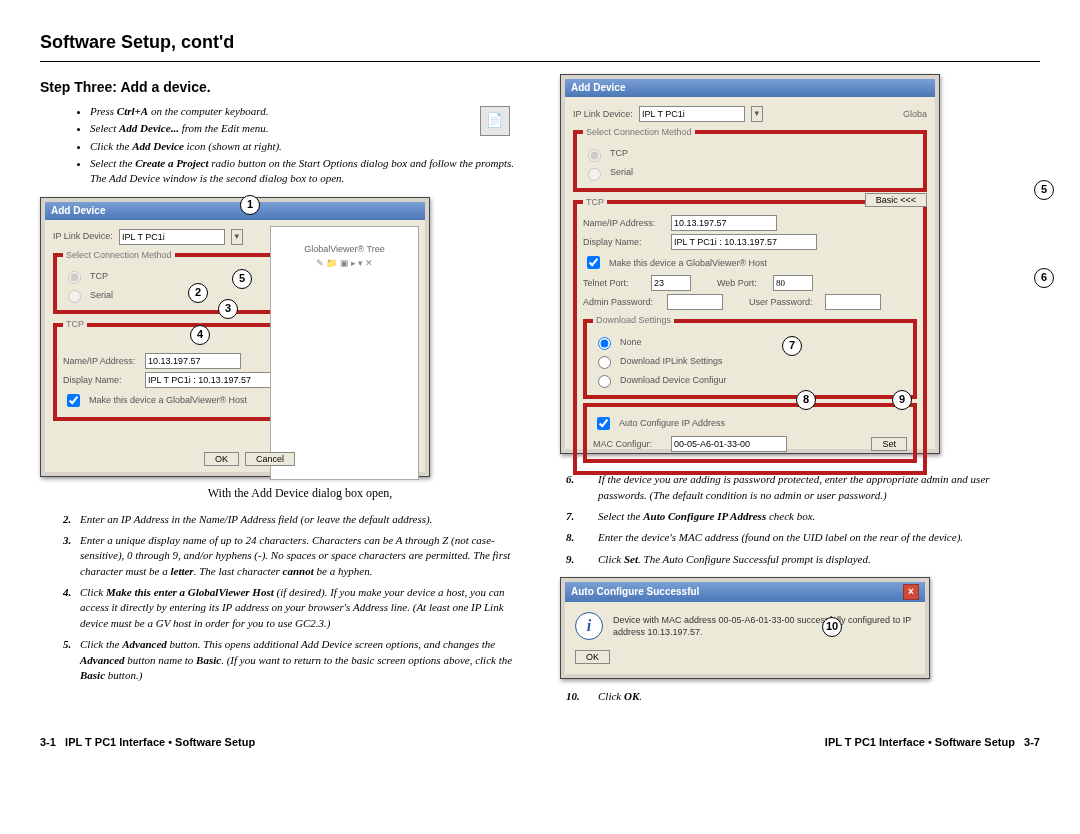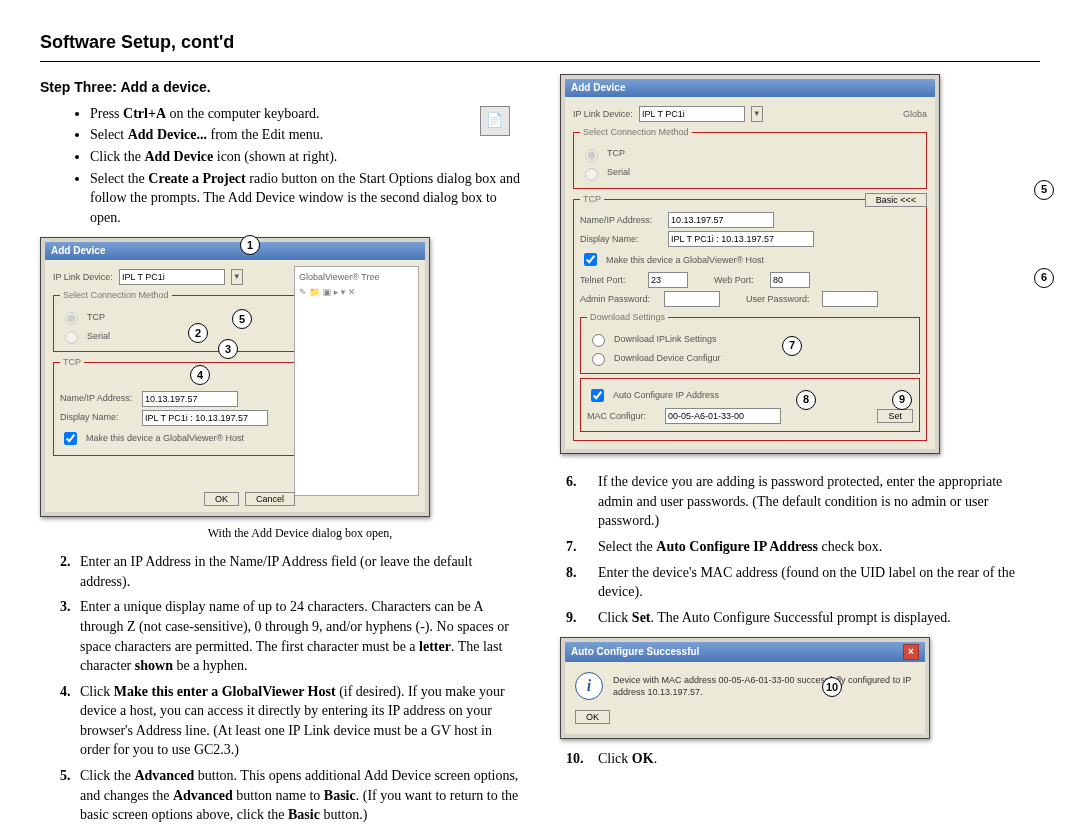--- a/index.html
+++ b/index.html
@@ -30,21 +30,21 @@
   .col {
     flex: 1;
     min-width: 0;
   }
   .step-heading {
     font-family: Arial, Helvetica, sans-serif;
     font-weight: bold;
     font-size: 14px;
     margin: 4px 0 6px;
   }
-  p, li { font-size: 14px; }
+  p, li { font-size: 11px; font-style: italic; }
   .intro { margin: 4px 0 4px 30px; }
   ul.launch { margin: 2px 0 10px 50px; padding: 0; }
   ul.launch li { margin: 2px 0; list-style: disc; }
   b { font-weight: bold; }
   .icon-right {
     float: right;
     width: 28px; height: 28px;
     border: 1px solid #888;
     background: #e6e6e6;
     margin: 2px 10px 4px 8px;
@@ -70,33 +70,33 @@
     font-size: 10px;
     display:flex;justify-content:space-between;align-items:center;
   }
   .ss-close {
     width:14px;height:14px;background:#d24a3a;color:#fff;display:flex;align-items:center;justify-content:center;font-size:10px;border:1px solid #933;
   }
   .ss-body { background:#ece9d8; padding:6px 8px; }
   .fieldrow { display:flex; align-items:center; gap:6px; margin:3px 0; font-size:9px; color:#555;}
   .ss input[type=text]{ font-size:9px; height:14px; border:1px solid #888; padding:0 2px; background:#fff; }
   .ss .btn { font-size:9px; padding:1px 10px; border:1px solid #888; background:#ece9d8; }
-  .ss fieldset { border:1px solid #b91c1c; padding:4px 6px; margin:4px 0; font-size:9px; color:#777;}
+  .ss fieldset { border:4px solid #b91c1c; padding:4px 6px; margin:4px 0; font-size:9px; color:#777;}
   .ss legend { padding:0 3px; color:#777;}
   .callout {
     position:absolute;
     width:18px;height:18px;border:1.5px solid #000;border-radius:50%;
     background:#fff;display:flex;align-items:center;justify-content:center;
     font-weight:bold;font-size:11px;font-family:Arial,sans-serif;color:#000;
     z-index:5;
   }
   .ss1 { position:relative; margin-top:6px; }
   .ss1 .ss { width:380px; }
   .ss1-inner { height:240px; position:relative; }
-  .gv-tree { position:absolute; right:6px; top:6px; width:115px; height:220px; background:#fff; border:1px solid #aaa; font-size:9px; padding:4px;}
+  .gv-tree { position:absolute; right:6px; top:6px; width:115px; height:220px; background:#fff; border:1px solid #aaa; font-size:9px; padding:16px;text-align:center;}
   .ss1 .btn-row{position:absolute;bottom:6px;right:130px;display:flex;gap:6px;}
   
   .ss2-wrap{position:relative;}
   .ss2{width:370px;}
   .ss2-body{height:340px;position:relative;background:#ece9d8;}
   .basic-btn{position:absolute;right:8px;top:120px;}
   
   .ss3{width:370px;margin-top:10px;position:relative;}
   .ss3 .ss-body{display:flex;align-items:center;gap:10px;padding:10px;position:relative;justify-content:flex-start;}
   .info-icon{width:26px;height:26px;border-radius:50%;background:#fff;border:1px solid #2a5ba8;display:flex;align-items:center;justify-content:center;color:#2a5ba8;font-weight:bold;font-size:16px;font-style:italic;font-family:Georgia,serif;}
@@ -179,21 +179,21 @@
       <div class="callout" style="top:-2px;left:200px">1</div>
       <div class="callout" style="top:86px;left:148px">2</div>
       <div class="callout" style="top:102px;left:178px">3</div>
       <div class="callout" style="top:128px;left:150px">4</div>
       <div class="callout" style="top:72px;left:192px">5</div>
     </div>
 
     <div class="after-box">With the Add Device dialog box open,</div>
     <ol class="steps" start="2">
       <li><span>Enter an IP Address in the Name/IP Address field (or leave the default address).</span></li>
-      <li>Enter a unique display name of up to 24 characters. Characters can be A through Z (not case-sensitive), 0 through 9, and/or hyphens (-). No spaces or space characters are permitted. The first character must be a <b>letter</b>. The last character <b>shown</b> be a hyphen.</li>
+      <li>Enter a unique display name of up to 24 characters. Characters can be A through Z (not case-sensitive), 0 through 9, and/or hyphens (-). No spaces or space characters are permitted. The first character must be a <b>letter</b>. The last character <b>cannot</b> be a hyphen.</li>
       <li>Click <b>Make this enter a GlobalViewer Host</b> (if desired). If you make your device a host, you can access it directly by entering its IP address on your browser's Address line. (At least one IP Link device must be a GV host in order for you to use GC2.3.)</li>
       <li>Click the <b>Advanced</b> button. This opens additional Add Device screen options, and changes the <b>Advanced</b> button name to <b>Basic</b>. (If you want to return to the basic screen options above, click the <b>Basic</b> button.)</li>
     </ol>
   </div>
 
   <div class="col right">
     <div class="ss2-wrap">
       <div class="ss ss2">
         <div class="ss-titlebar">
             <span>Add Device</span>
@@ -228,30 +228,34 @@
                 <input type="text" style="width: 140px;" value="IPL T PC1i : 10.13.197.57">
               </div>
             <div class="fieldrow">
                 <input type="checkbox" checked="" style="">
                 <span>Make this device a GlobalViewer® Host</span>
               </div>
             <div class="fieldrow">
               <span style="width:62px">Telnet Port:</span>
                 <input type="text" style="width: 34px;" value="23">
               <span style="width:50px;margin-left:20px">Web Port:</span>
-                <input type="text" style="width: 34px;" value="80">
+                <input type="text" style="width: 34px; font-family: Liberation Serif, serif;" value="80">
             </div>
             <div class="fieldrow">
               <span style="width:78px">Admin Password:</span>
                 <input type="text" style="width: 50px;">
               <span style="width:70px;margin-left:20px">User Password:</span>
                 <input type="text" style="width: 50px;">
             </div>
             <fieldset>
               <legend>Download Settings</legend>
+              <div class="fieldrow">
+                  <input type="radio" checked="" style="">
+                  <span>None</span>
+                </div>
               <div class="fieldrow">
                   <input type="radio" style="">
                   <span>Download IPLink Settings</span>
                 </div>
               <div class="fieldrow">
                   <input type="radio" style="">
                   <span>Download Device Configur</span>
                 </div>
             </fieldset>
             <fieldset>

